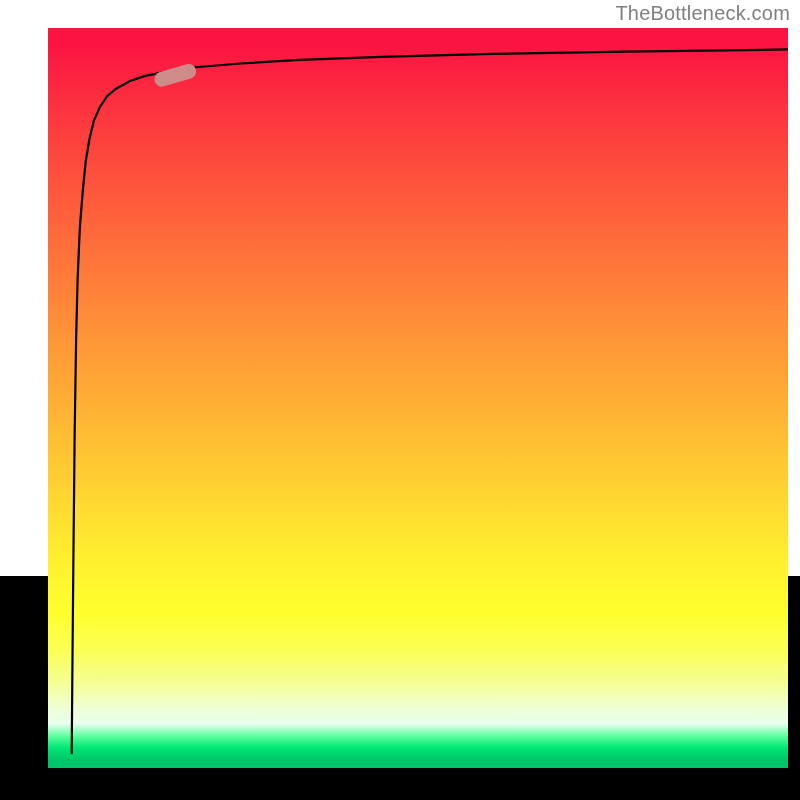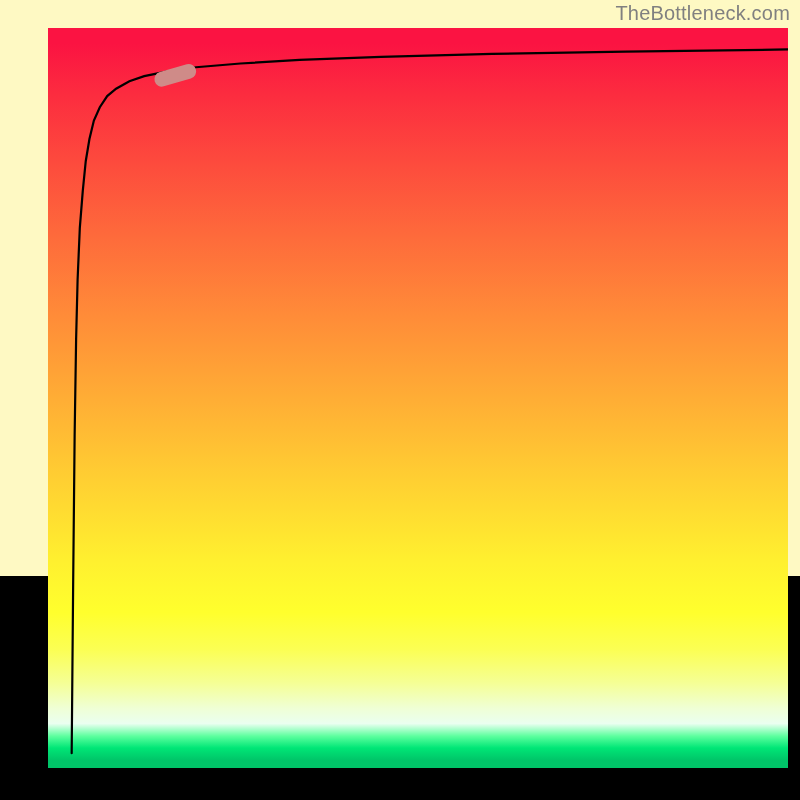--- a/index.html
+++ b/index.html
@@ -8,21 +8,21 @@
     width: 800px;
     height: 800px;
     background: #000000;
     overflow: hidden;
     font-family: Arial, Helvetica, sans-serif;
   }
   .stage {
     position: relative;
     width: 800px;
     height: 576px;
-    background: #fef9c3;
+    background: #ffffff;
   }
   .watermark {
     position: absolute;
     top: 2px;
     right: 10px;
     color: #808080;
     font-size: 20px;
     font-weight: 400;
     letter-spacing: 0.2px;
     z-index: 50;

